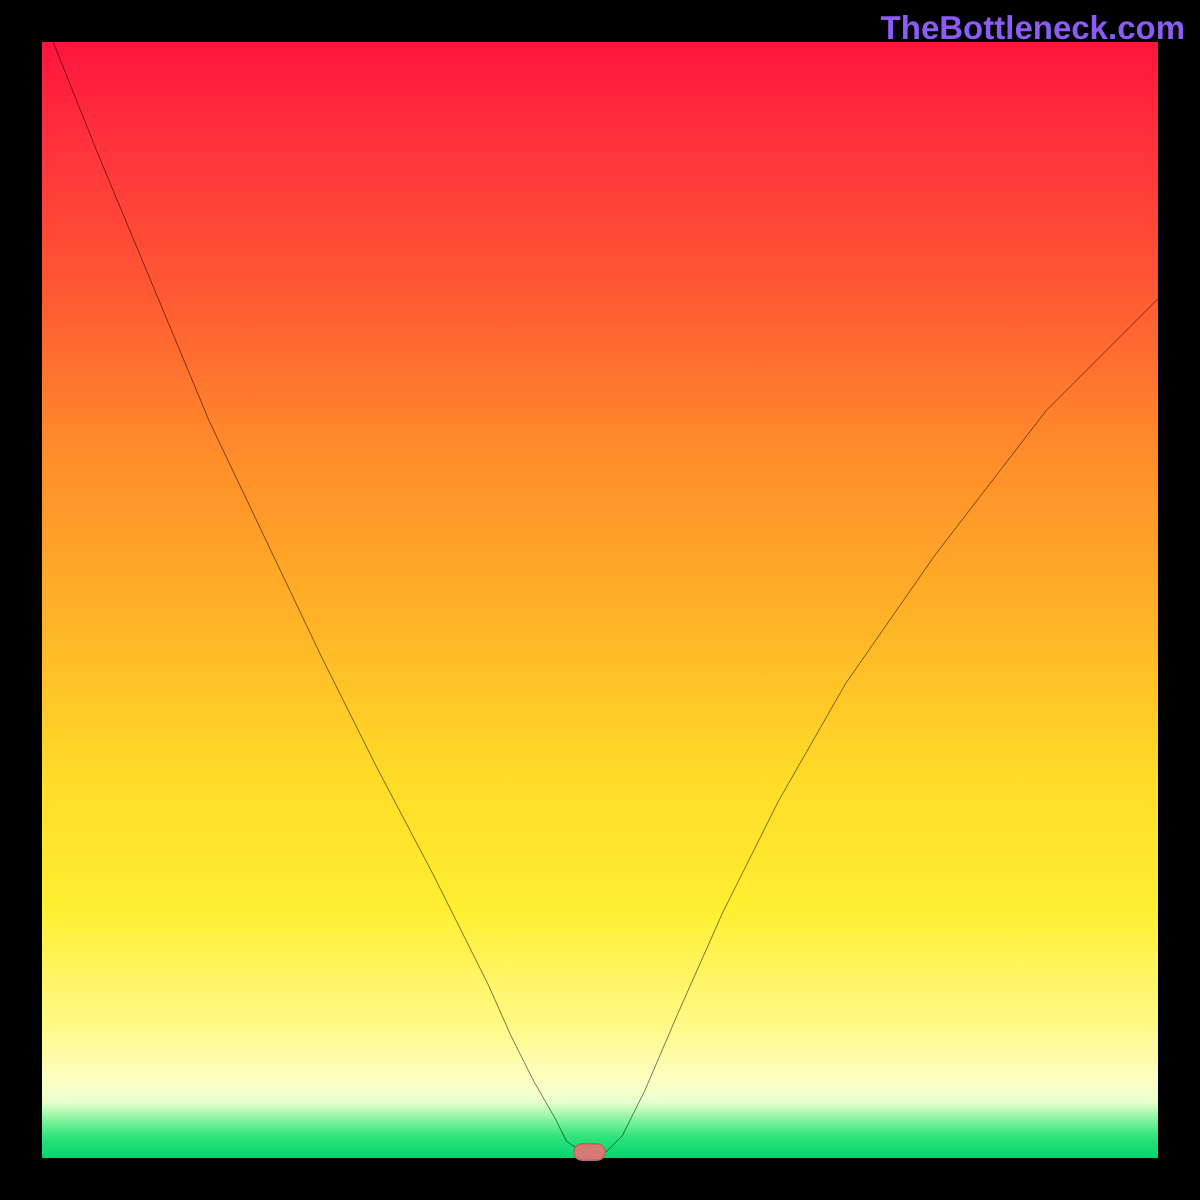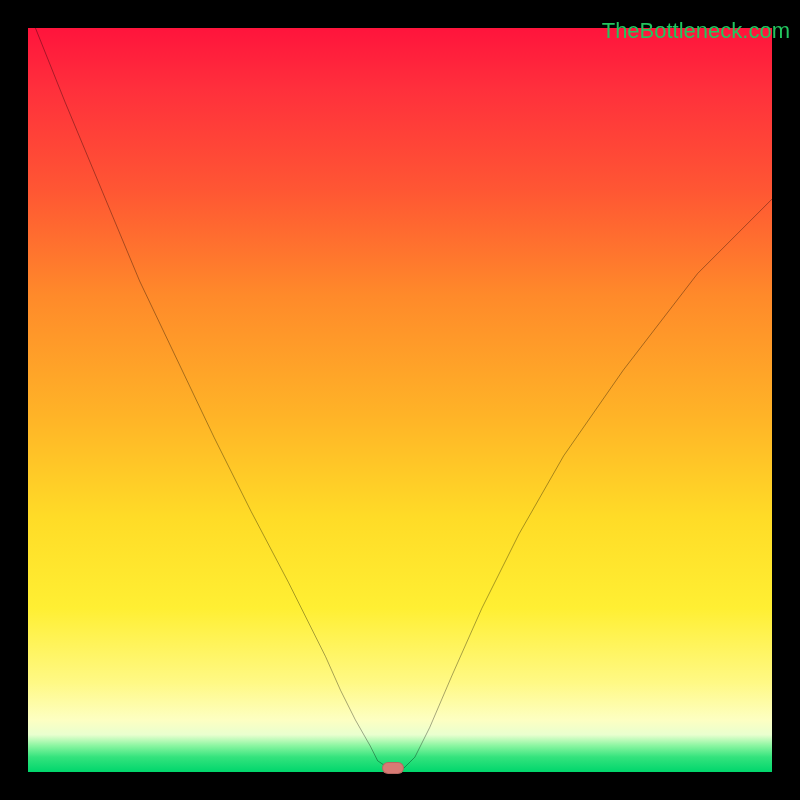--- a/index.html
+++ b/index.html
@@ -6,25 +6,25 @@
   body {
     width: 800px;
     height: 800px;
     background: #000;
     position: relative;
     overflow: hidden;
     font-family: Arial, Helvetica, sans-serif;
   }
   .watermark {
     position: absolute;
-    top: 18px;
+    top: 6px;
     right: 10px;
-    color: #22c55e;
+    color: #8b5cf6;
     font-size: 22px;
-    font-weight: 400;
+    font-weight: 700;
     z-index: 10;
   }
   .plot-frame {
     position: absolute;
     left: 28px;
     top: 28px;
     width: 744px;   
     height: 744px;  
     
     background: linear-gradient(

